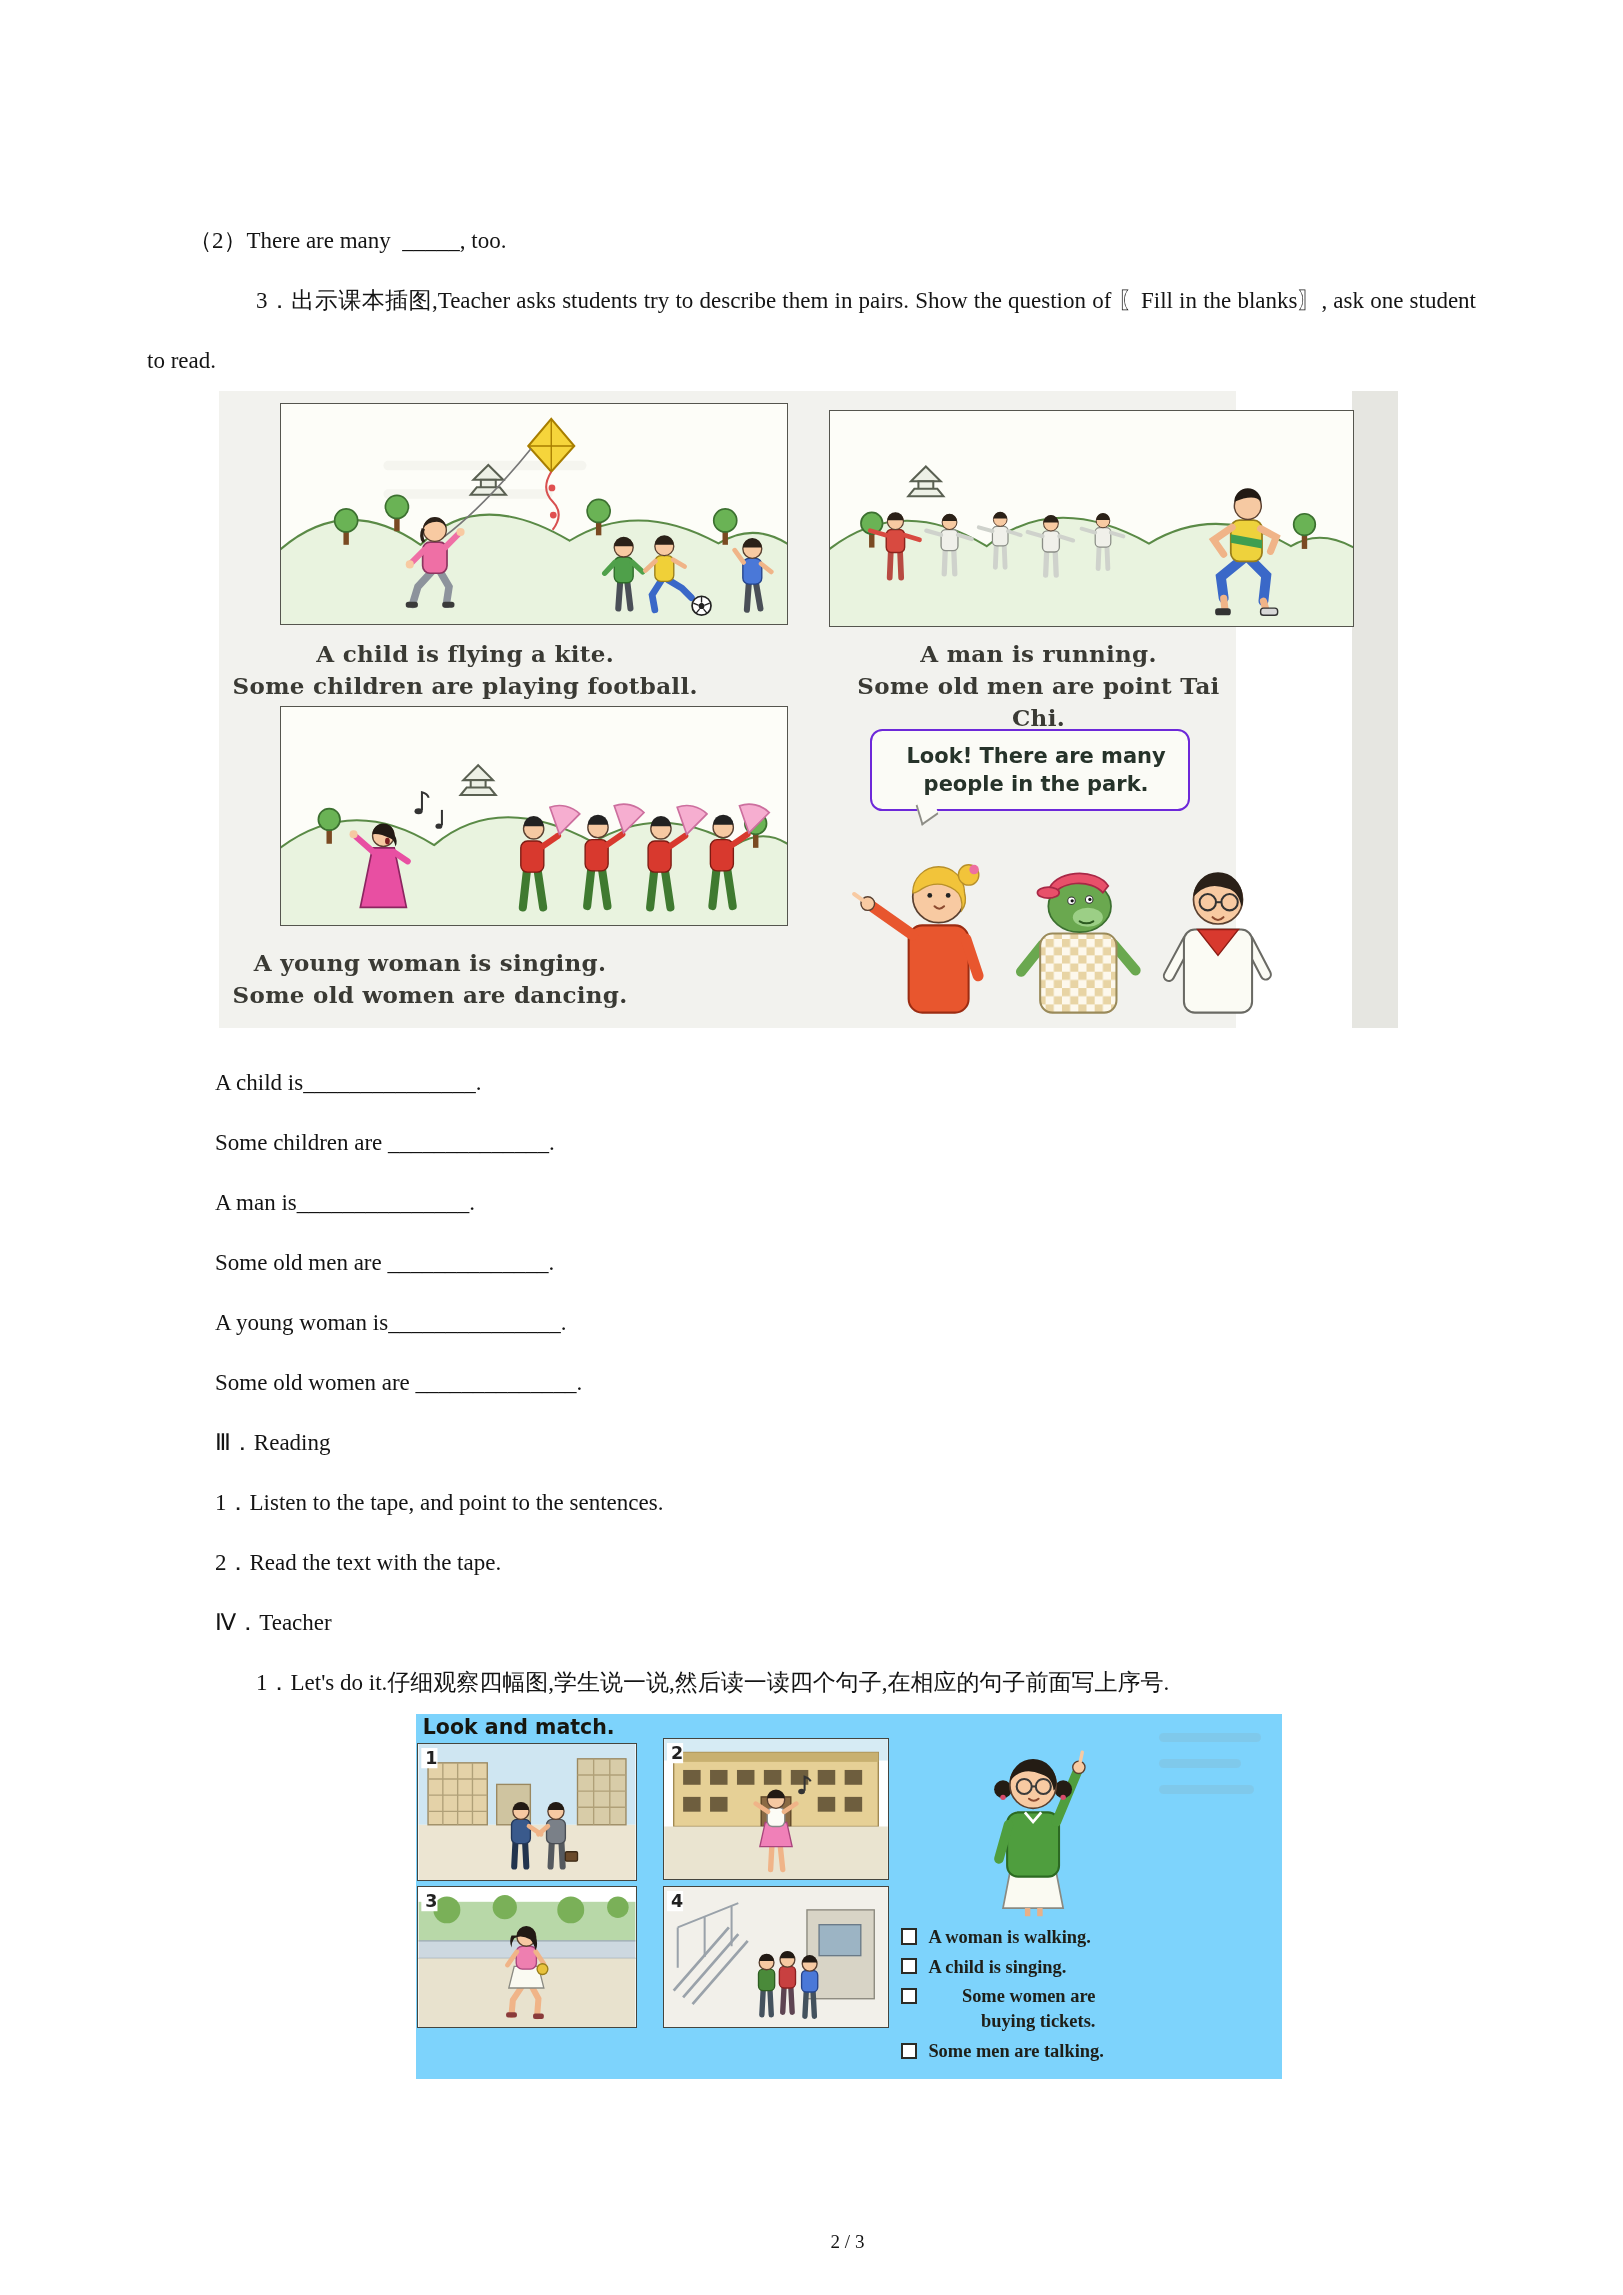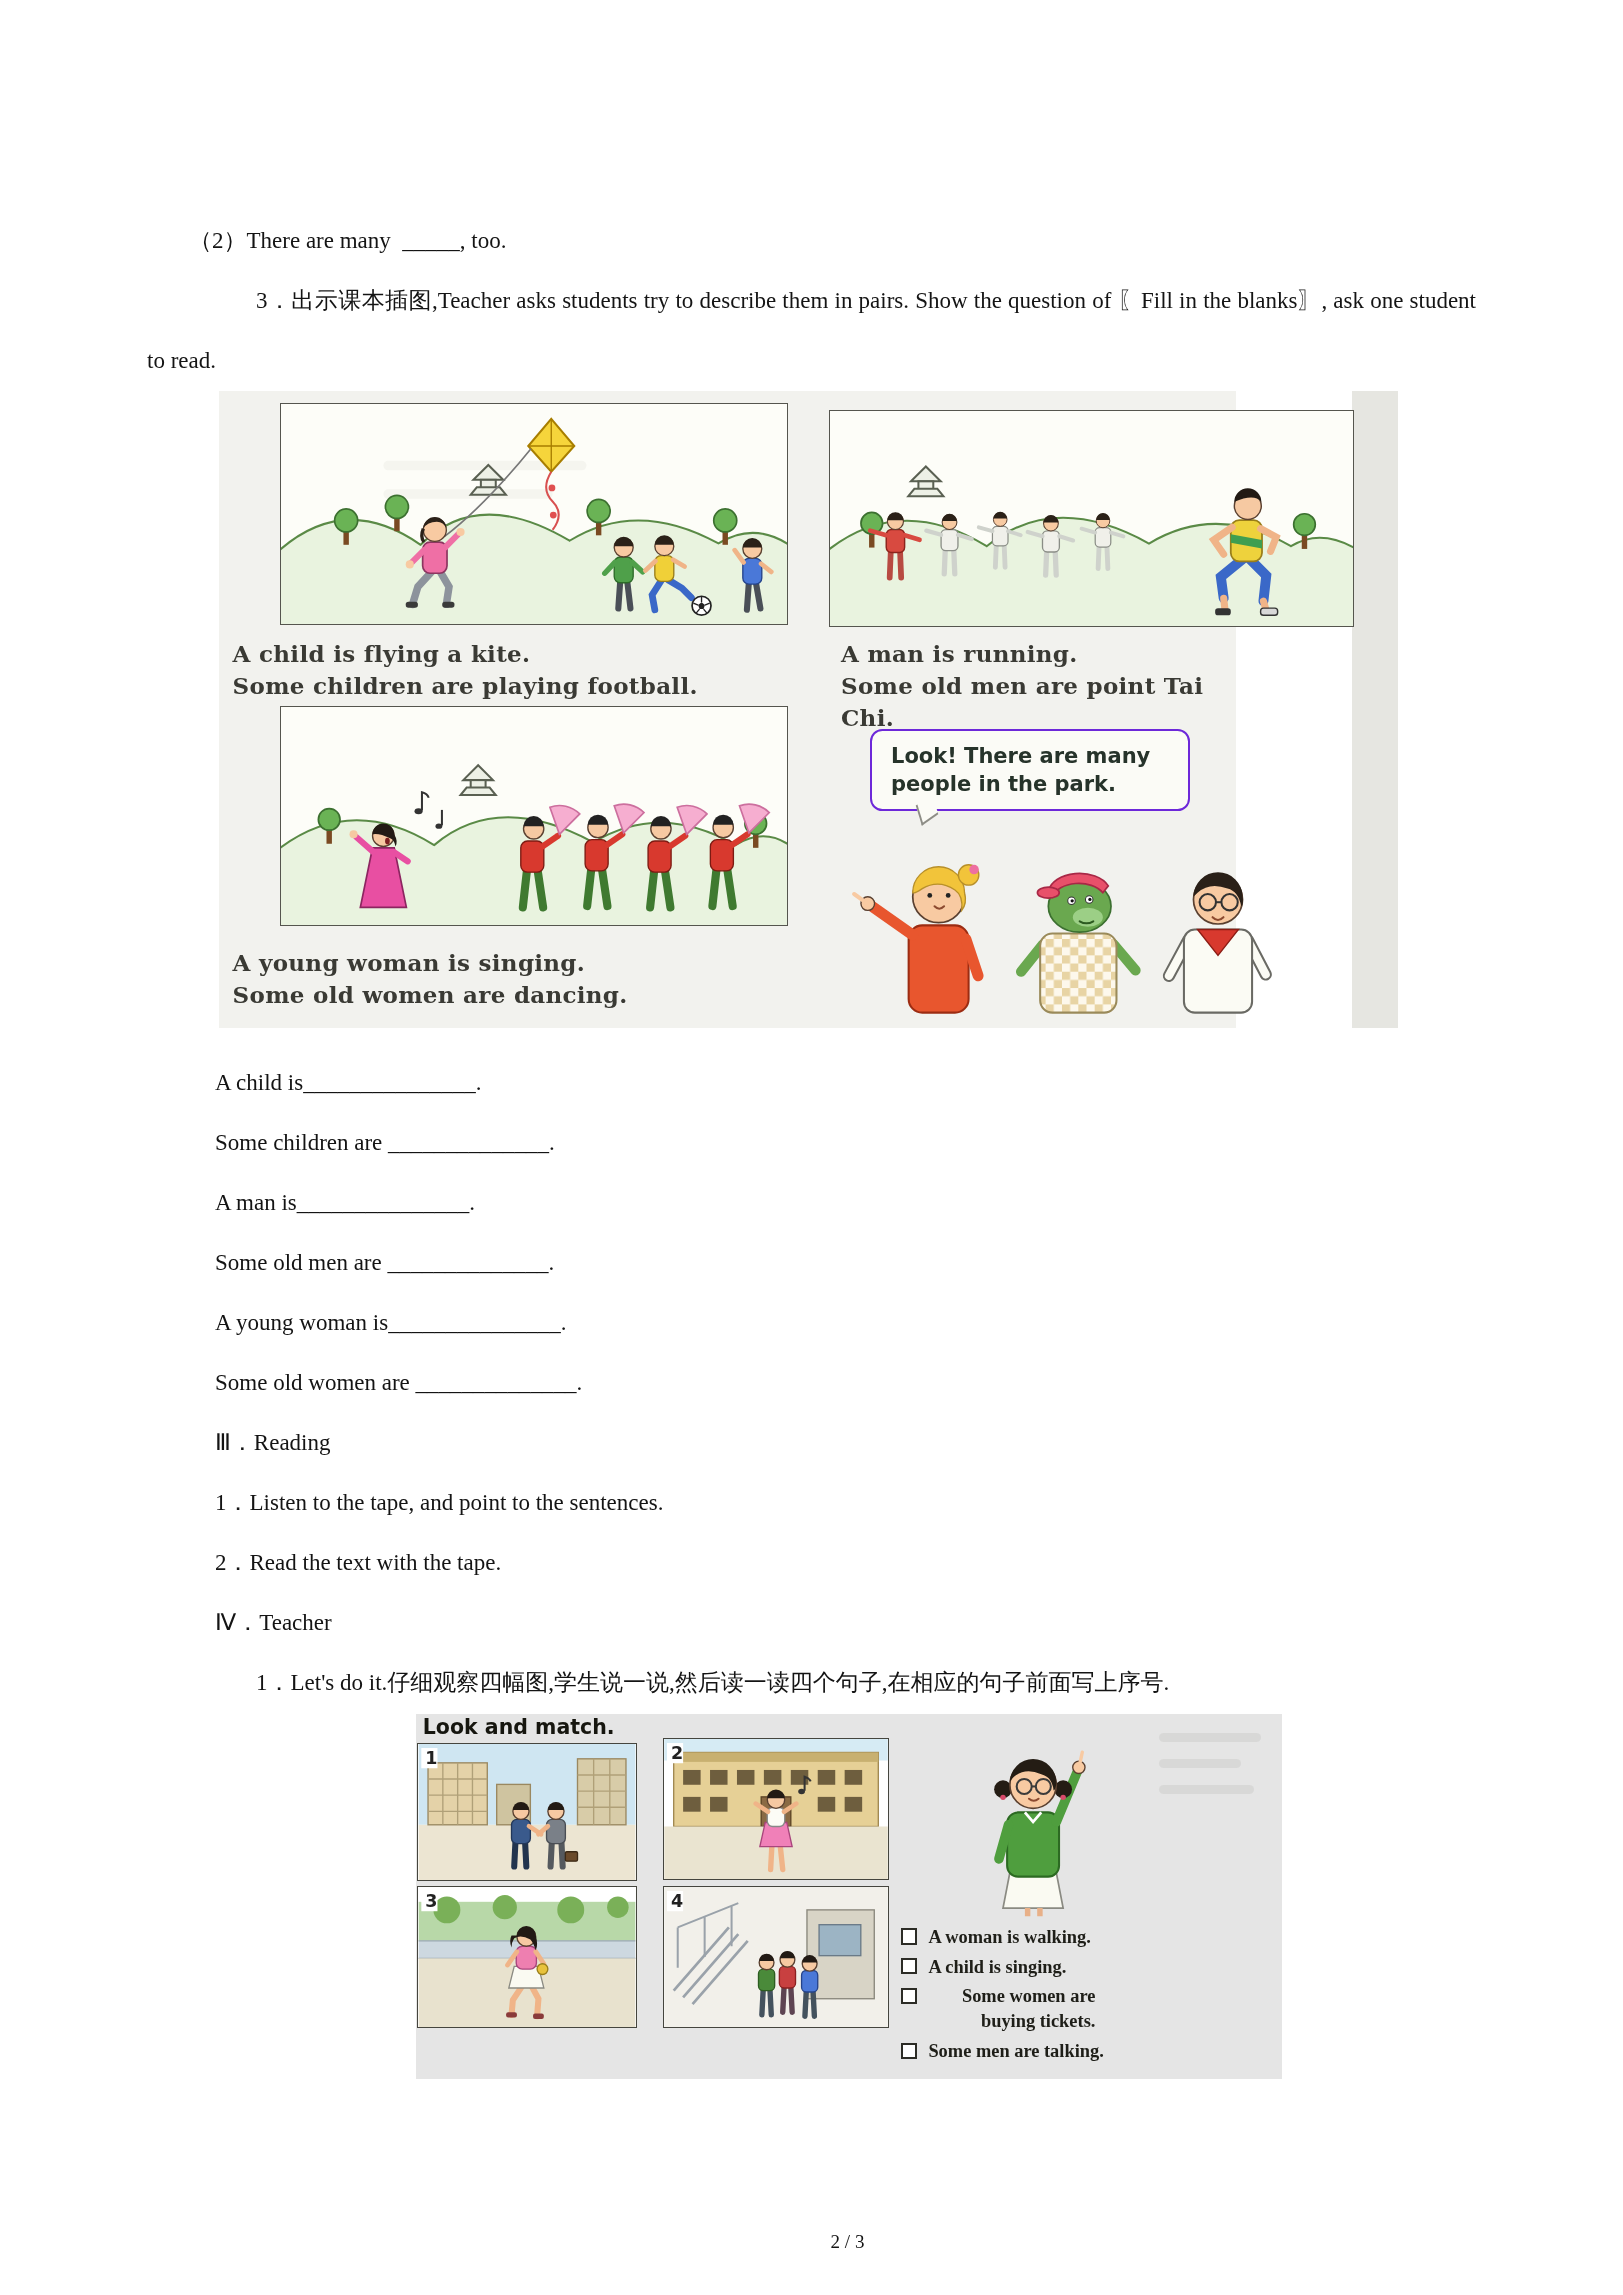--- a/index.html
+++ b/index.html
@@ -6,35 +6,35 @@
   html,body { width:1623px; height:2295px; }
   body { background:#ffffff; font-family:"Liberation Serif", serif; color:#141414; position:relative; overflow:hidden; }
   .page { position:absolute; inset:0; padding:211px 147px 0 147px; }
 
   .line { font-size:23px; line-height:60px; white-space:pre; }
   .para { font-size:23px; line-height:60px; text-align:justify; text-indent:109px; }
   .indent-b { margin-left:42px; }
   .indent-i { margin-left:68px; }
 
   
-  .figure1 { position:relative; width:1017px; height:637px; margin-left:72px; background:#f2f2ee; }
+  .figure1 { position:relative; width:1017px; height:637px; margin-left:72px; background:#f2f2ee;text-align:center; }
   .figure1 .strip { position:absolute; left:1133px; top:0; width:46px; height:637px; background:#e6e6e1; }
   .panel { position:absolute; background:#fdfdf8; border:1.4px solid #55554e; }
   .panel svg { display:block; width:100%; height:100%; }
   .cap { position:absolute; font-family:"DejaVu Serif", serif; font-weight:bold; font-size:23px; line-height:32px; color:#3a3a34; letter-spacing:0.3px; }
   .bubble { position:absolute; left:651px; top:338px; width:320px; background:#fbfbf6; border:2px solid #6d28d9; border-radius:12.3px; padding:11px 6.8px 11px 19px; font-family:"DejaVu Sans", sans-serif; font-weight:bold; font-size:21px; line-height:28px; color:#26332a; }
   .bubble::after { content:""; position:absolute; left:45px; bottom:-11px; width:17.7px; height:17.7px; background:#fbfbf6; border-left:2px solid #8d8d86; border-bottom:2px solid #8d8d86; transform:rotate(-35deg) skewX(-18deg); }
   .chars { position:absolute; left:614px; top:417px; width:477px; height:215px; }
   .chars svg { display:block; width:100%; height:100%; }
   .bleed { position:absolute; background:#8e8e84; opacity:.14; border-radius:4.8px; }
 
   .fillblanks { margin-top:24.5px; }
 
   
-  .figure2 { position:relative; width:866px; height:365px; margin-left:269px; margin-top:1.4px; background:#e5e5e5; }
+  .figure2 { position:relative; width:866px; height:365px; margin-left:269px; margin-top:1.4px; background:#7dd3fc; }
   .lm-title { position:absolute; left:6.8px; top:1.4px; font-family:"DejaVu Sans", sans-serif; font-weight:bold; font-size:20.5px; color:#16160f; }
   .lm-panel { position:absolute; background:#ffffff; border:1.4px solid #45453e; }
   .lm-panel svg { display:block; width:100%; height:100%; }
   .lm-girl { position:absolute; left:544px; top:0; width:153px; height:205px; }
   .lm-girl svg { display:block; width:100%; height:100%; }
   .slist { position:absolute; left:485px; top:211px; }
   .srow { display:flex; gap:11px; margin-bottom:4.8px; align-items:flex-start; }
   .sbox { width:16.4px; height:16.4px; border:2px solid #2c2c26; background:#fff; margin-top:3.4px; flex:none; }
   .stext { font-family:Liberation Serif, serif; font-weight:bold; font-size:18.4px; line-height:25px; color:#1e1e18; white-space:nowrap; }
   .srow:nth-child(3) .stext { white-space:normal; max-width:167px;text-align:right; }

